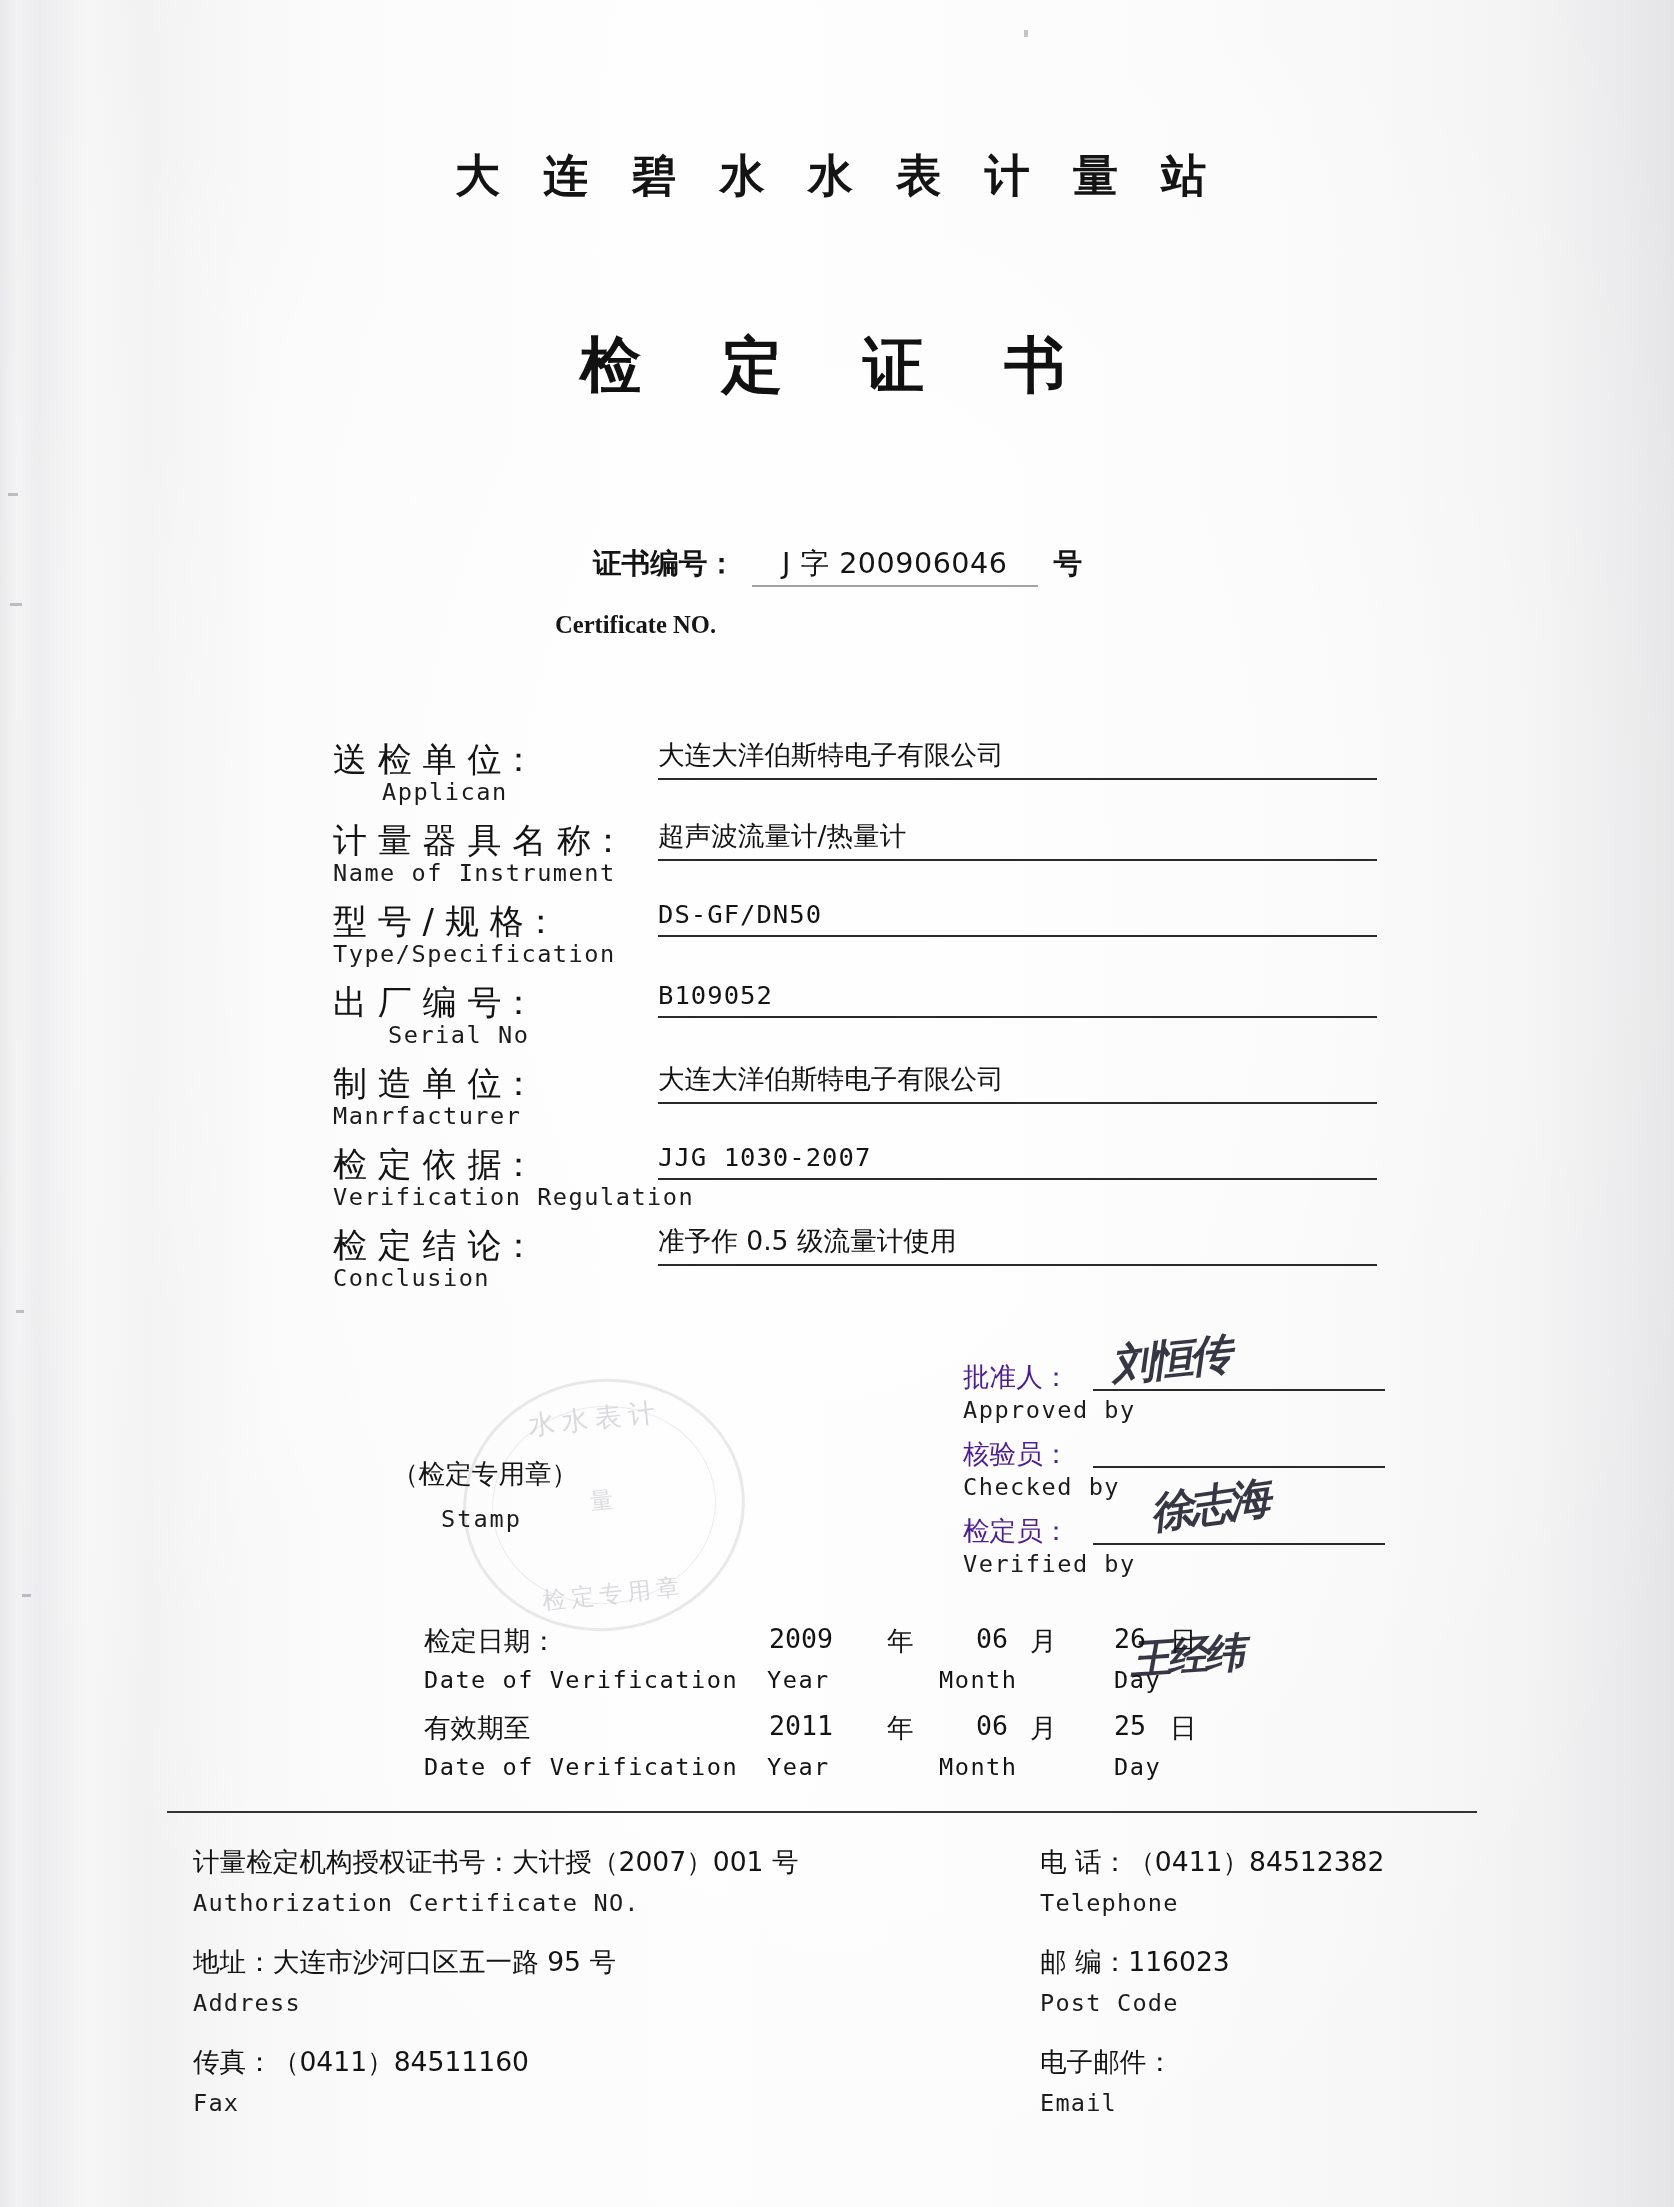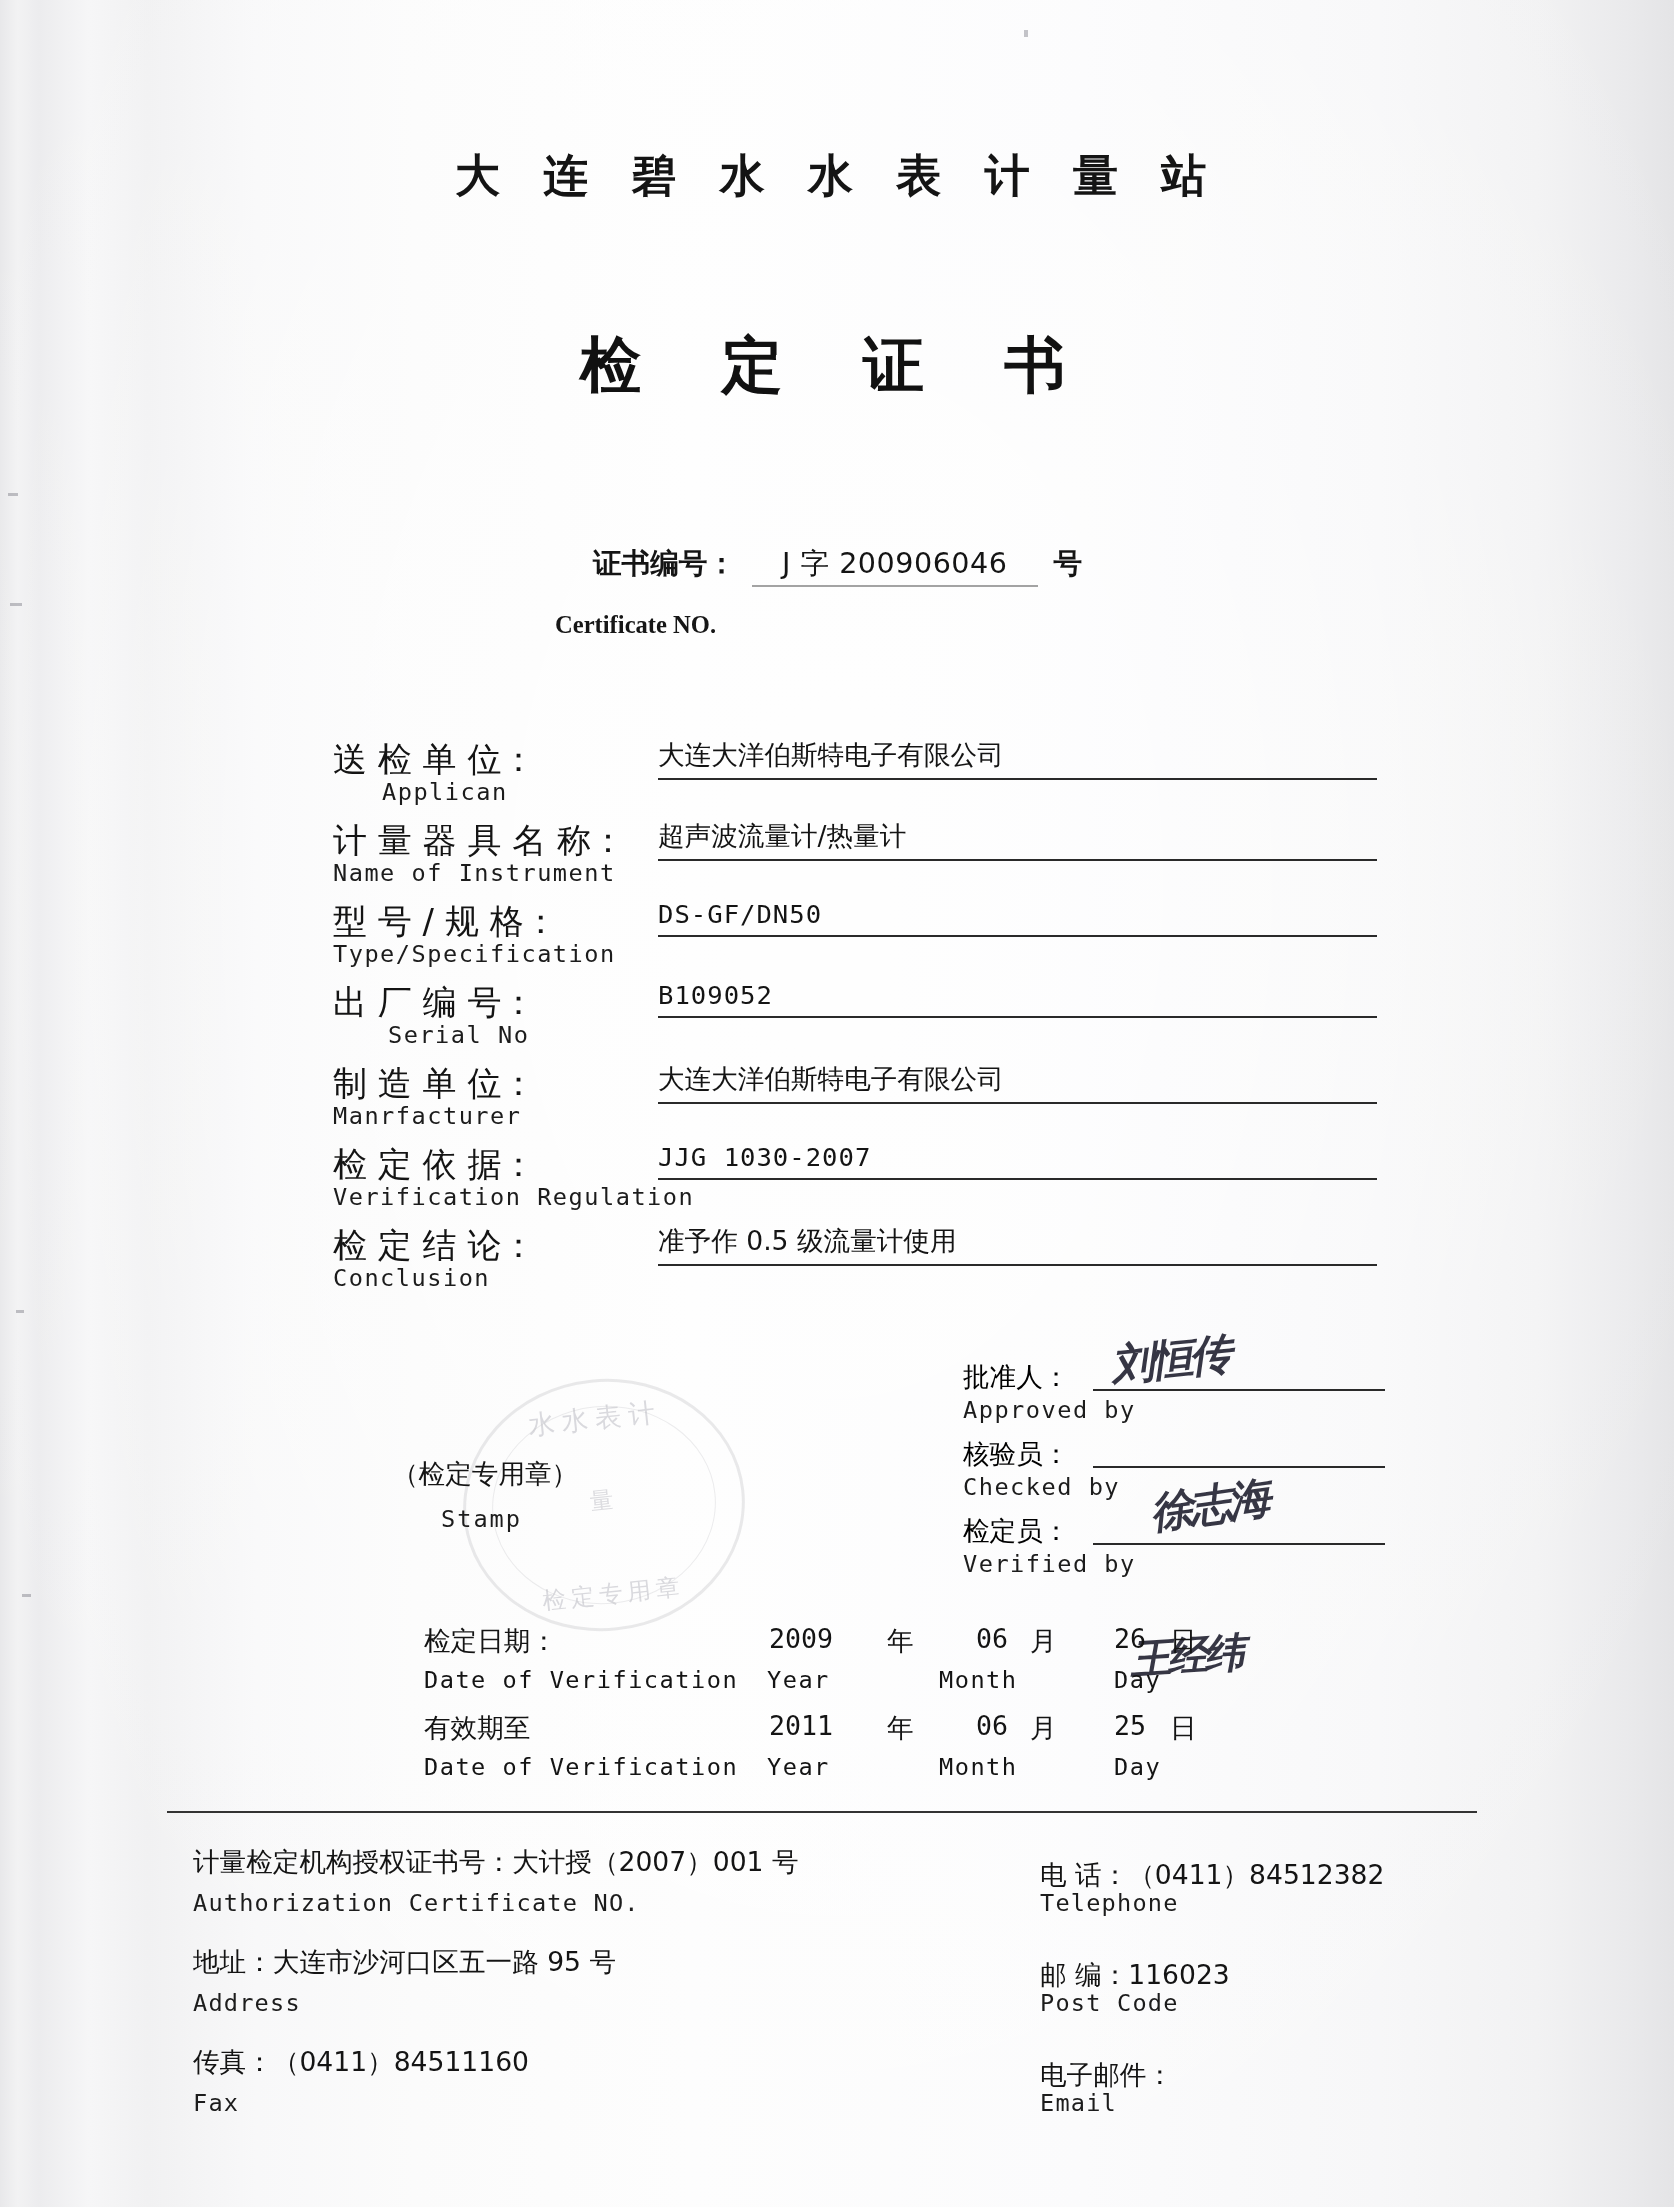--- a/index.html
+++ b/index.html
@@ -171,21 +171,21 @@
   }
   .sig-row {
     position: relative;
     height: 77px;
   }
   .sig-label {
     position: absolute;
     left: 0; top: 0;
     font-family: "DejaVu Sans", sans-serif;
     font-size: 26.6px;
-    color: #000000;
+    color: #4c1d95;
     white-space: nowrap;
     text-align: right;
   }
   .sig-line {
     position: absolute;
     left: 130px;
     top: 29.6px;
     width: 292px;
     border-bottom: 2px solid #2a2a2a;
   }
@@ -323,21 +323,21 @@
     position: absolute; left: 0; top: 0;
     font-family: "DejaVu Sans", sans-serif;
     font-size: 26.6px; color: #141414; white-space: nowrap;
   }
   .fl-en {
     position: absolute; left: 0; top: 45px;
     font-family: "DejaVu Sans Mono", monospace;
     font-size: 23.6px; letter-spacing: 1.2px; color: #1c1c1c; white-space: nowrap;
   }
   .fr-cn {
-    position: absolute; left: 847px; top: 13px;
+    position: absolute; left: 847px; top: 0;
     font-family: "DejaVu Sans", sans-serif;
     font-size: 26.6px; color: #141414; white-space: nowrap;
   }
   .fr-en {
     position: absolute; left: 847px; top: 45px;
     font-family: "DejaVu Sans Mono", monospace;
     font-size: 23.6px; letter-spacing: 1.2px; color: #1c1c1c; white-space: nowrap;
   }
   
   .speck {

